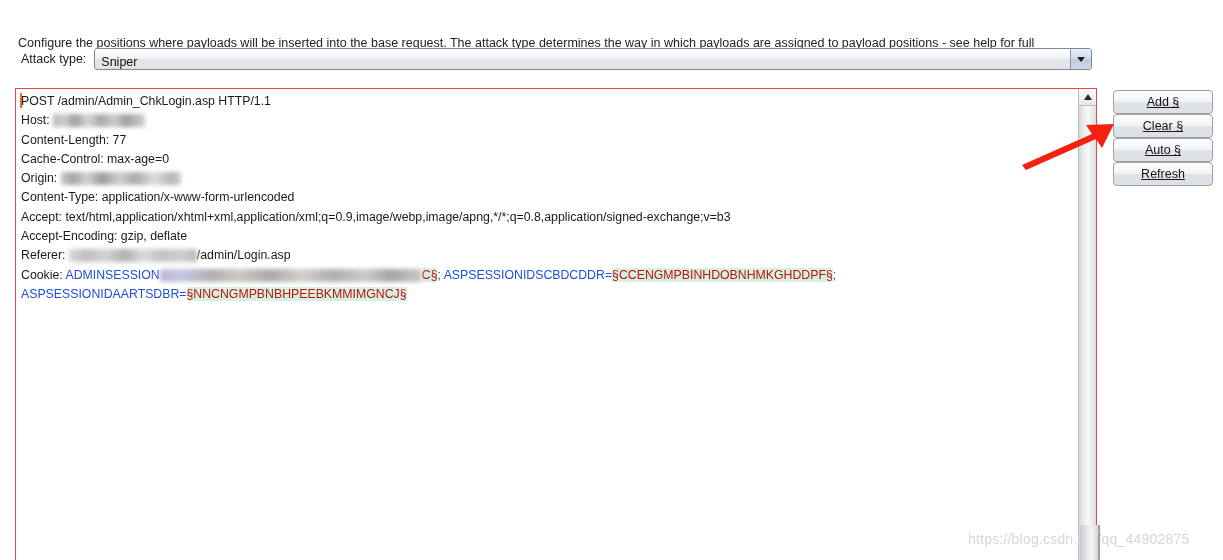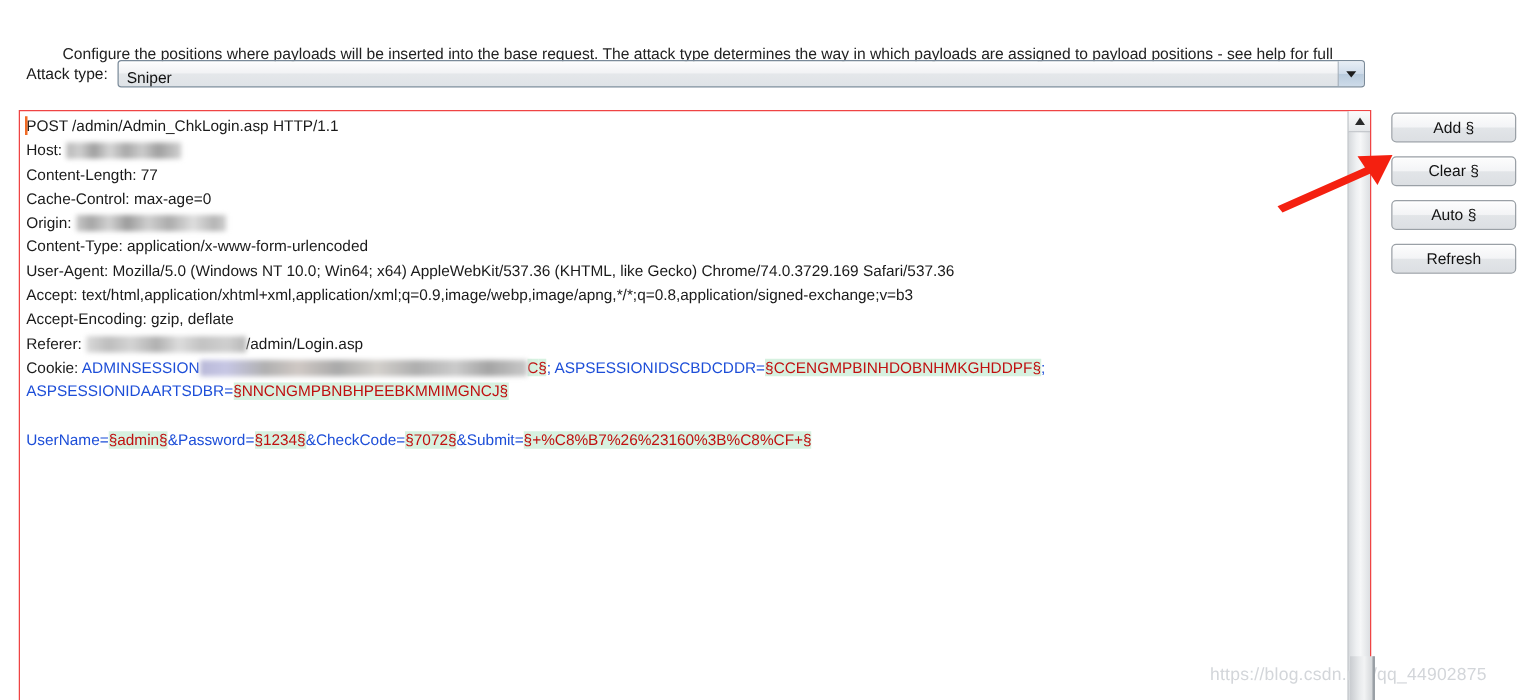--- a/index.html
+++ b/index.html
@@ -22,21 +22,21 @@
   .desc {
     position: absolute;
     left: 18px;
     top: -4px;
     width: 1190px;
     line-height: 19px;
     font-size: 12.5px;
     color: #222;
     white-space: pre-wrap;
   }
-  .desc .line1 { display: block; margin-left: 32px; }
+  .desc .line1 { display: block; }
   .desc .line2 { display: block; }
 
   
   .attack-row {
     position: absolute;
     left: 21px;
     top: 48px;
     display: flex;
     align-items: center;
   }
@@ -174,21 +174,21 @@
   }
 
   
   .btn-col {
     position: absolute;
     left: 1113px;
     top: 90px;
     width: 100px;
     display: flex;
     flex-direction: column;
-    gap: 11px;
+    text-decoration: underline;
   }
   .btn {
     width: 100px;
     height: 24px;
     box-sizing: border-box;
     border: 1px solid #9aa0a6;
     border-radius: 4px;
     background: linear-gradient(to bottom,#fdfdfd 0%,#f3f4f6 48%,#e2e5e8 52%,#dcdfe3 100%);
     font-size: 12.5px;
     font-family: "Liberation Sans", sans-serif;
@@ -263,37 +263,35 @@
 
     <div class="ln">Content-Length: 77</div>
 
     <div class="ln">Cache-Control: max-age=0</div>
 
     <div class="ln"><span>Origin: </span><span class="redact redact-origin"></span></div>
 
 
     <div class="ln">Content-Type: application/x-www-form-urlencoded</div>
 
-    <div class="ln">User-Agent: Mozilla/5.0 (Windows NT 10.0; Win64; x64) AppleWebKit/537.36 (KHTML, like Gecko) Chrome/74.0.3729.169 Safari/537.36</div>
 
     <div class="ln">Accept: text/html,application/xhtml+xml,application/xml;q=0.9,image/webp,image/apng,*/*;q=0.8,application/signed-exchange;v=b3</div>
 
     <div class="ln">Accept-Encoding: gzip, deflate</div>
 
     <div class="ln"><span>Referer: </span><span class="redact redact-referer"></span><span>/admin/Login.asp</span></div>
 
 
     <div class="ln"><span>Cookie: </span><span class="blue">ADMINSESSION</span><span class="redact redact-cookie"></span><span class="marker hl">C</span><span class="marker hl">§</span><span class="blue">; </span><span class="blue">ASPSESSIONIDSCBDCDDR</span><span class="blue">=</span><span class="marker hl">§CCENGMPBINHDOBNHMKGHDDPF§</span><span class="blue">;</span></div>
 
     <div class="ln"><span class="blue">ASPSESSIONIDAARTSDBR</span><span class="blue">=</span><span class="marker hl">§NNCNGMPBNBHPEEBKMMIMGNCJ§</span></div>
 
 
     <div class="blank"></div>
 
-    <div class="ln"><span class="blue">UserName=</span><span class="marker hl">§admin§</span><span class="blue">&amp;Password=</span><span class="marker hl">§1234§</span><span class="blue">&amp;CheckCode=</span><span class="marker hl">§7072§</span><span class="blue">&amp;Submit=</span><span class="marker hl">§+%C8%B7%26%23160%3B%C8%CF+§</span></div>
   </div>
 
   <div class="vscroll">
     <div class="vscroll-btn">
       <span class="tri-up"></span>
     </div>
     <div class="vscroll-track"></div>
   </div>
 </div>
 

